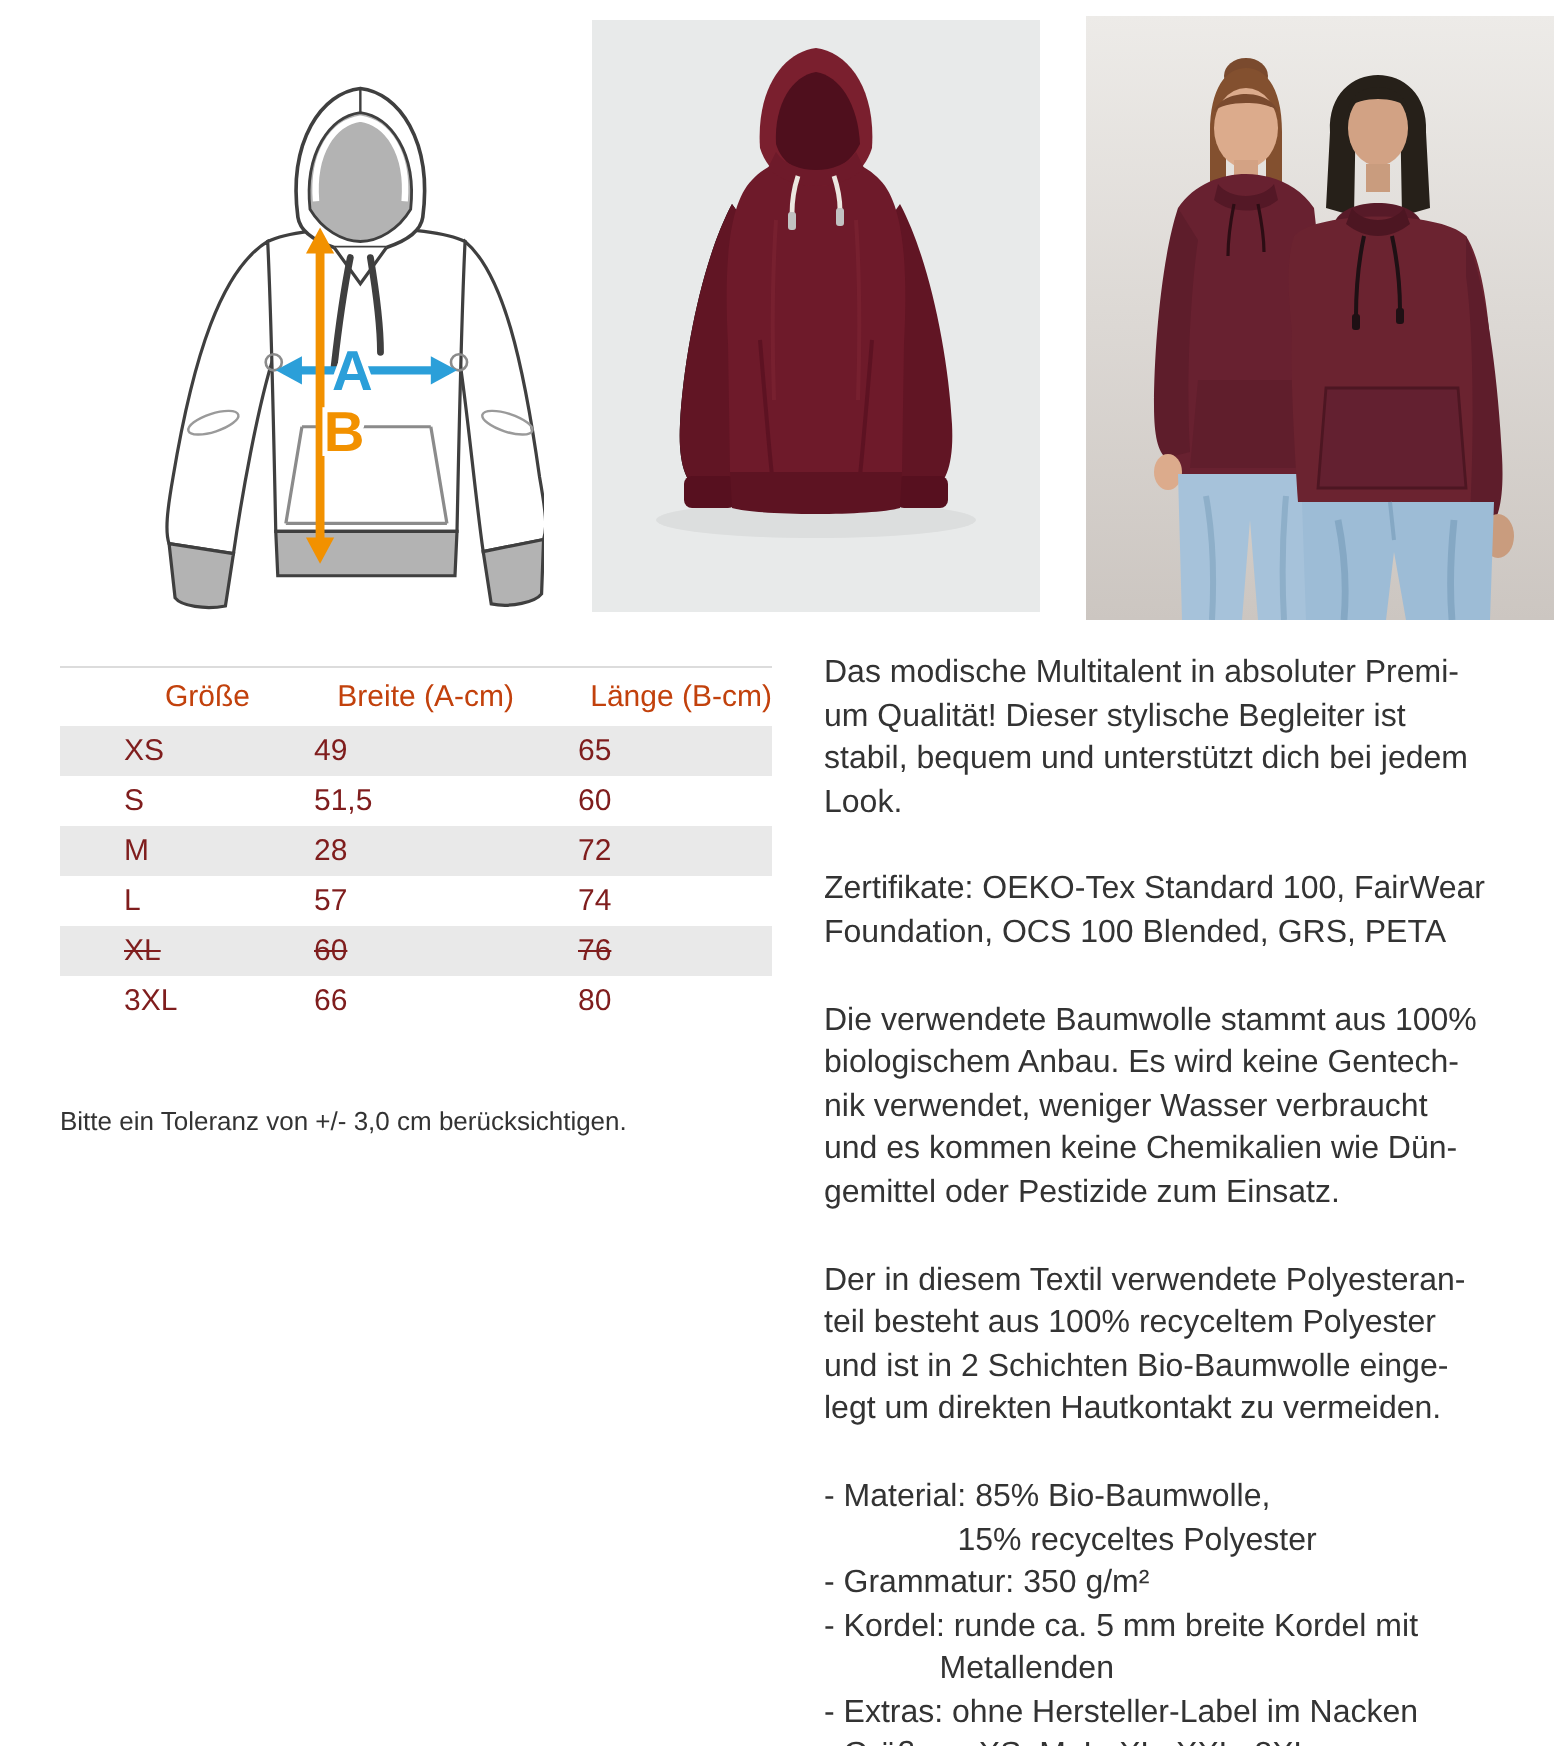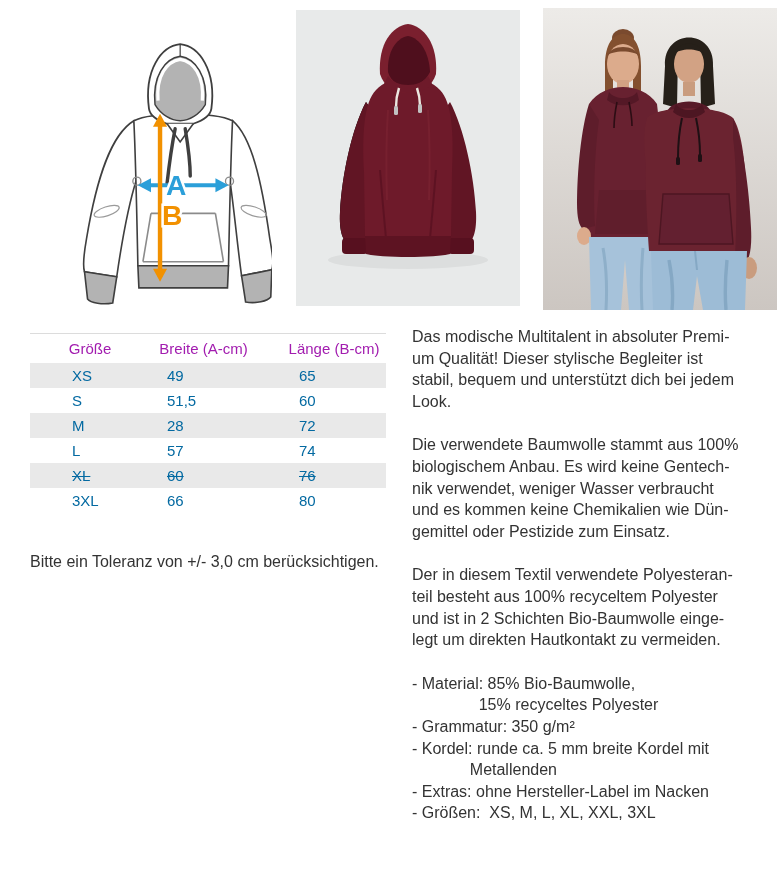--- a/index.html
+++ b/index.html
@@ -21,33 +21,33 @@
   
   .left-col { position:absolute; left:30px; top:333px; width:356px; }
   table.size-chart {
     border-collapse: collapse;
     width: 356px;
     font-size: 15px;
     border-top: 1px solid #dcdcdc;
     table-layout: fixed;
   }
   table.size-chart th {
-    font-weight: 400; color:#a21caf; text-align:center;
+    font-weight: 400; color:#c2410c; text-align:right;
     height: 29px; padding: 0 0 0 25px;
   }
   table.size-chart td {
-    color:#0369a1; height: 25px; padding: 0 0 0 42px;
+    color:#7f1d1d; height: 25px; padding: 0 0 0 32px;
   }
   table.size-chart col.c1 { width: 95px; }
   table.size-chart col.c2 { width: 132px; }
   table.size-chart tbody tr:nth-child(odd) { background:#e9e9e9; }
   table.size-chart tr.struck td { text-decoration: line-through; }
   .tolerance-note {
     margin-top: 40px;
-    font-size: 16px;
+    font-size: 13px;
     color: #333333;
     white-space: nowrap;
   }
 
   
   .right-col { position:absolute; left:412px; top:326px; width:362px; }
   .right-col p {
     margin: 0 0 22px 0;
     font-size: 16px;
     line-height: 21.6px;
@@ -238,20 +238,22 @@
       </tbody>
     </table>
     <div class="tolerance-note">Bitte ein Toleranz von +/- 3,0 cm berücksichtigen.</div>
   </div>
 
   <div class="right-col">
     <p>Das modische Multitalent in absoluter Premi-
 um Qualität! Dieser stylische Begleiter ist
 stabil, bequem und unterstützt dich bei jedem
 Look.</p>
+    <p>Zertifikate: OEKO-Tex Standard 100, FairWear
+Foundation, OCS 100 Blended, GRS, PETA</p>
     <p>Die verwendete Baumwolle stammt aus 100%
 biologischem Anbau. Es wird keine Gentech-
 nik verwendet, weniger Wasser verbraucht
 und es kommen keine Chemikalien wie Dün-
 gemittel oder Pestizide zum Einsatz.</p>
     <p>Der in diesem Textil verwendete Polyesteran-
 teil besteht aus 100% recyceltem Polyester
 und ist in 2 Schichten Bio-Baumwolle einge-
 legt um direkten Hautkontakt zu vermeiden.</p>
     <p>- Material: 85% Bio-Baumwolle,

